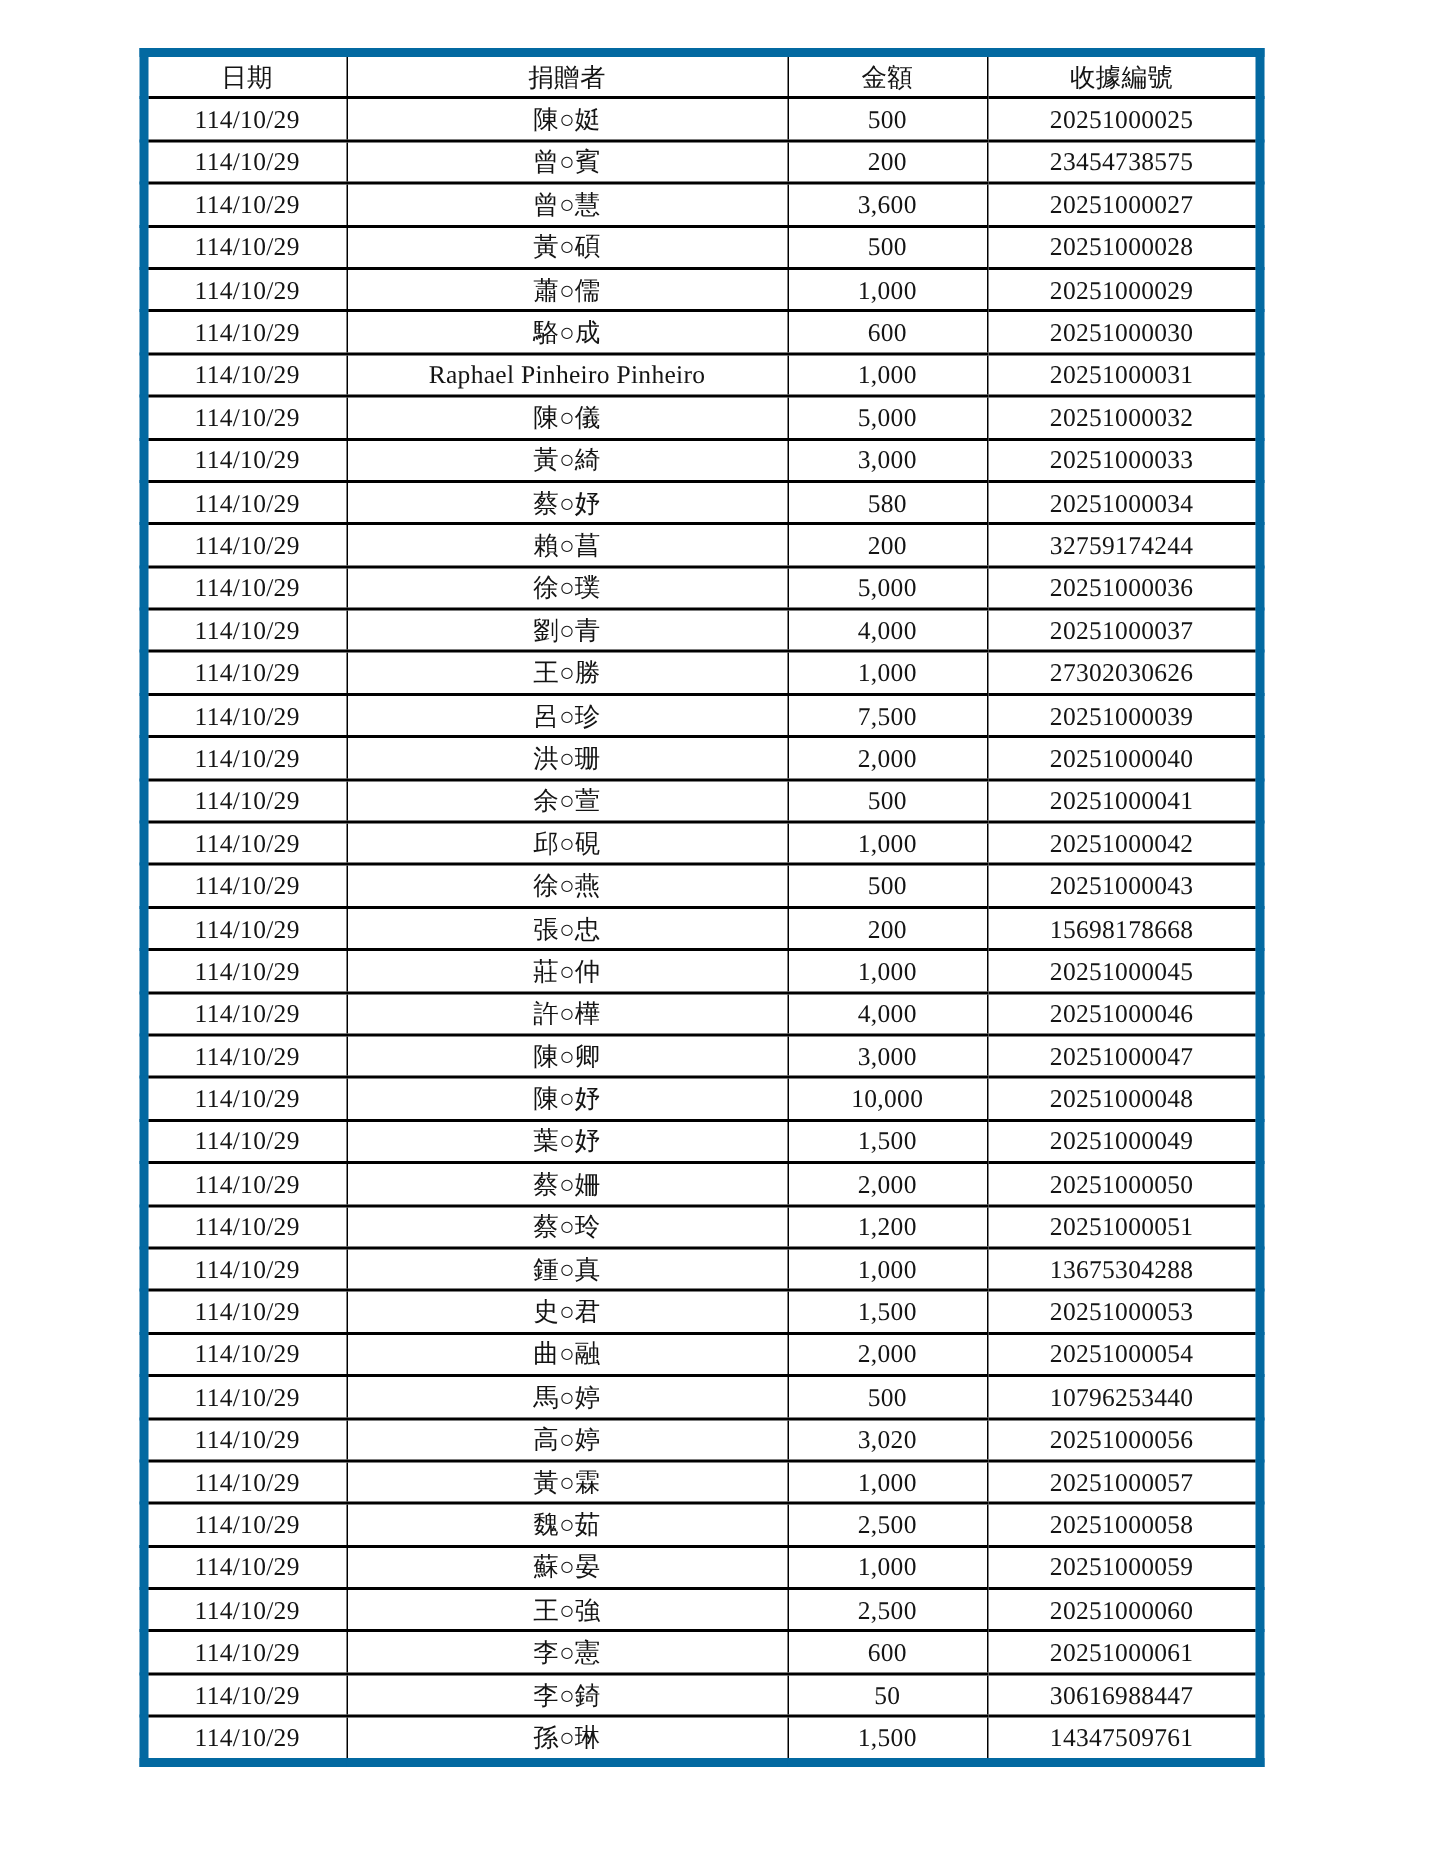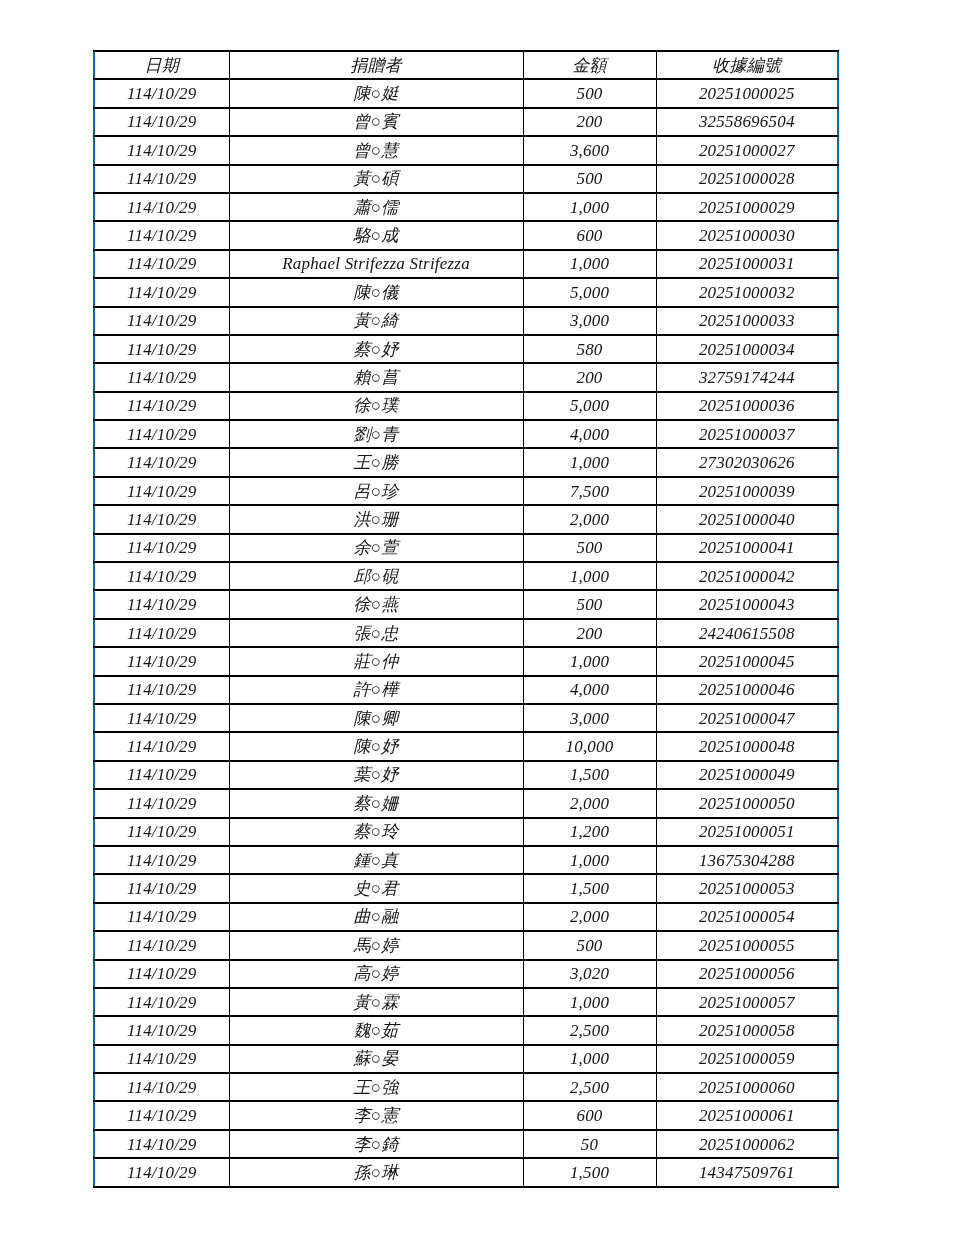--- a/index.html
+++ b/index.html
@@ -14,26 +14,25 @@
   .page {
     position: relative;
     width: 956px;
     height: 1238px;
     background: #ffffff;
     overflow: hidden;
   }
   table.donation-table {
     position: absolute;
     left: 93px;
-    top: 50px;
+    top: 32px;
     width: 744px;
     border-collapse: collapse;
     table-layout: fixed;
-    border: 2px solid #0369a1;
-    font-style: italic;
+    border: 6px solid #0369a1;
   }
   table.donation-table th,
   table.donation-table td {
     border-left: 1px solid #000;
     border-right: 1px solid #000;
     border-top: 2px solid #000;
     border-bottom: 2px solid #000;
     height: 26.4px;
     padding: 0;
     text-align: center;
@@ -73,21 +72,21 @@
         <tr>
           <td>114/10/29</td>
           <td>陳○娗</td>
           <td>500</td>
           <td>20251000025</td>
         </tr>
         <tr>
           <td>114/10/29</td>
           <td>曾○賓</td>
           <td>200</td>
-          <td>32558696504</td>
+          <td>23454738575</td>
         </tr>
         <tr>
           <td>114/10/29</td>
           <td>曾○慧</td>
           <td>3,600</td>
           <td>20251000027</td>
         </tr>
         <tr>
           <td>114/10/29</td>
           <td>黃○碩</td>
@@ -101,21 +100,21 @@
           <td>20251000029</td>
         </tr>
         <tr>
           <td>114/10/29</td>
           <td>駱○成</td>
           <td>600</td>
           <td>20251000030</td>
         </tr>
         <tr>
           <td>114/10/29</td>
-          <td>Raphael Strifezza Strifezza</td>
+          <td>Raphael Pinheiro Pinheiro</td>
           <td>1,000</td>
           <td>20251000031</td>
         </tr>
         <tr>
           <td>114/10/29</td>
           <td>陳○儀</td>
           <td>5,000</td>
           <td>20251000032</td>
         </tr>
         <tr>
@@ -181,21 +180,21 @@
         <tr>
           <td>114/10/29</td>
           <td>徐○燕</td>
           <td>500</td>
           <td>20251000043</td>
         </tr>
         <tr>
           <td>114/10/29</td>
           <td>張○忠</td>
           <td>200</td>
-          <td>24240615508</td>
+          <td>15698178668</td>
         </tr>
         <tr>
           <td>114/10/29</td>
           <td>莊○仲</td>
           <td>1,000</td>
           <td>20251000045</td>
         </tr>
         <tr>
           <td>114/10/29</td>
           <td>許○樺</td>
@@ -247,21 +246,21 @@
         <tr>
           <td>114/10/29</td>
           <td>曲○融</td>
           <td>2,000</td>
           <td>20251000054</td>
         </tr>
         <tr>
           <td>114/10/29</td>
           <td>馬○婷</td>
           <td>500</td>
-          <td>20251000055</td>
+          <td>10796253440</td>
         </tr>
         <tr>
           <td>114/10/29</td>
           <td>高○婷</td>
           <td>3,020</td>
           <td>20251000056</td>
         </tr>
         <tr>
           <td>114/10/29</td>
           <td>黃○霖</td>
@@ -289,21 +288,21 @@
         <tr>
           <td>114/10/29</td>
           <td>李○憲</td>
           <td>600</td>
           <td>20251000061</td>
         </tr>
         <tr>
           <td>114/10/29</td>
           <td>李○錡</td>
           <td>50</td>
-          <td>20251000062</td>
+          <td>30616988447</td>
         </tr>
         <tr>
           <td>114/10/29</td>
           <td>孫○琳</td>
           <td>1,500</td>
           <td>14347509761</td>
         </tr>
       </tbody>
   </table>
 </div>

